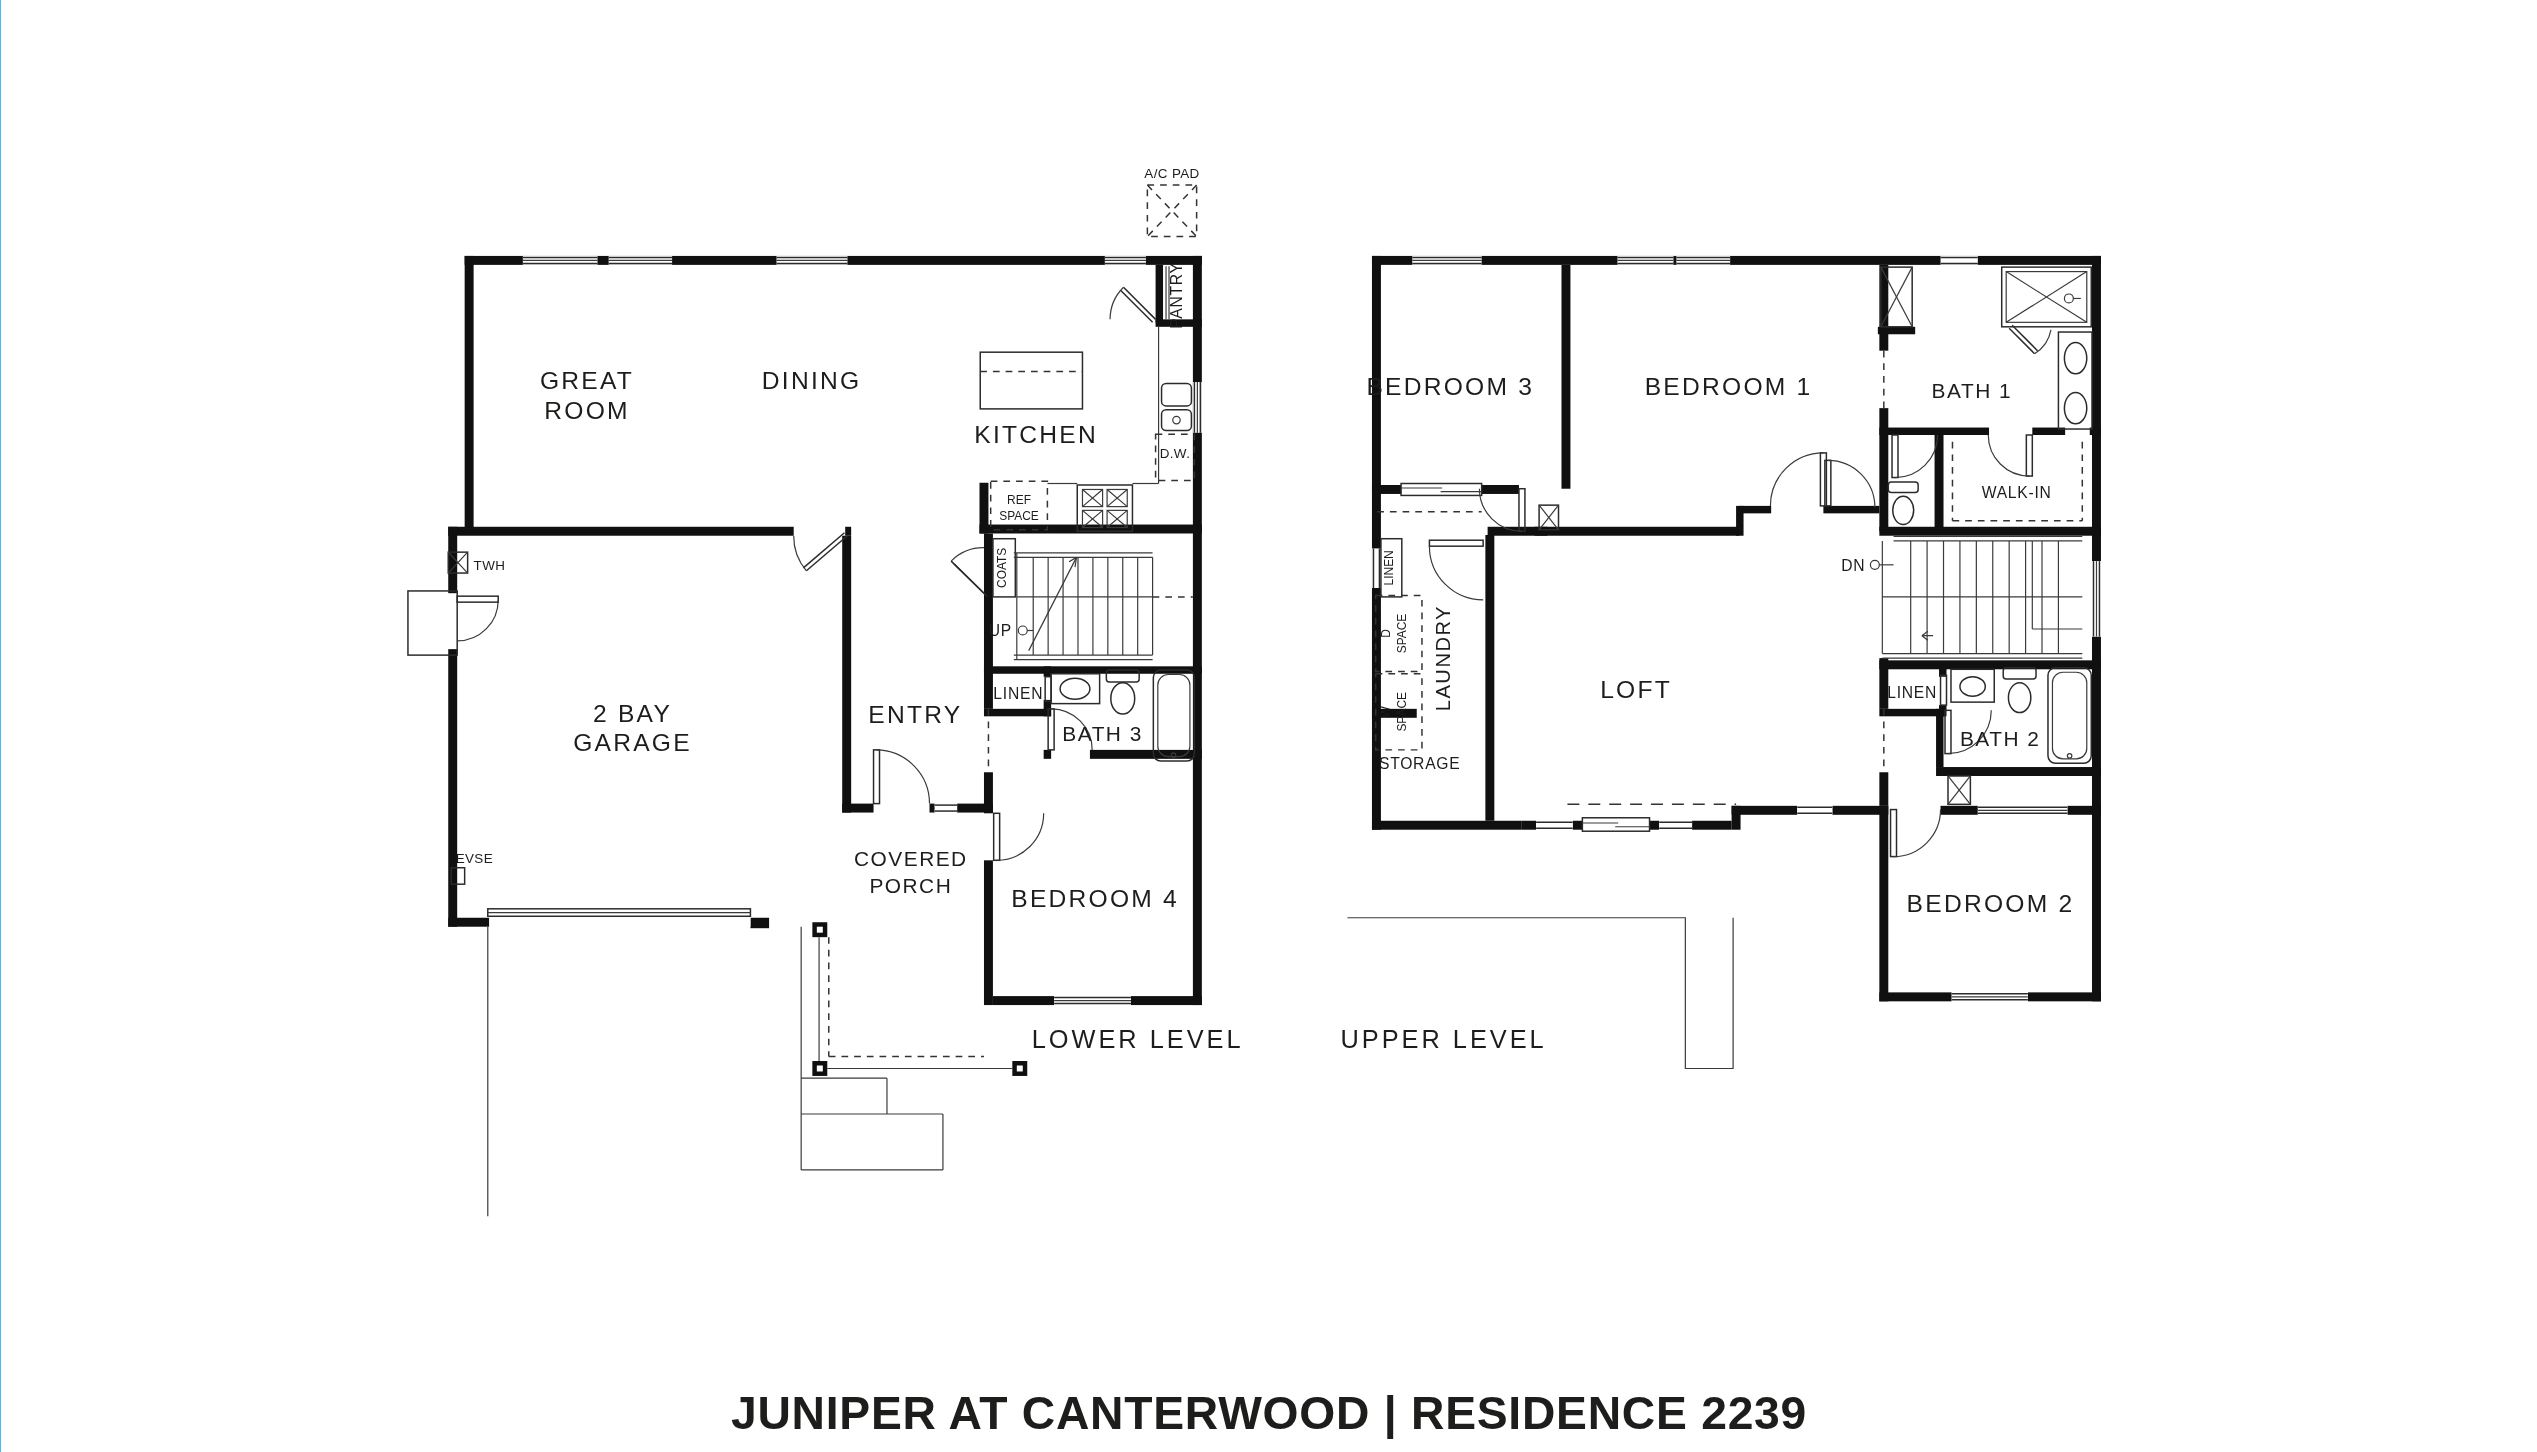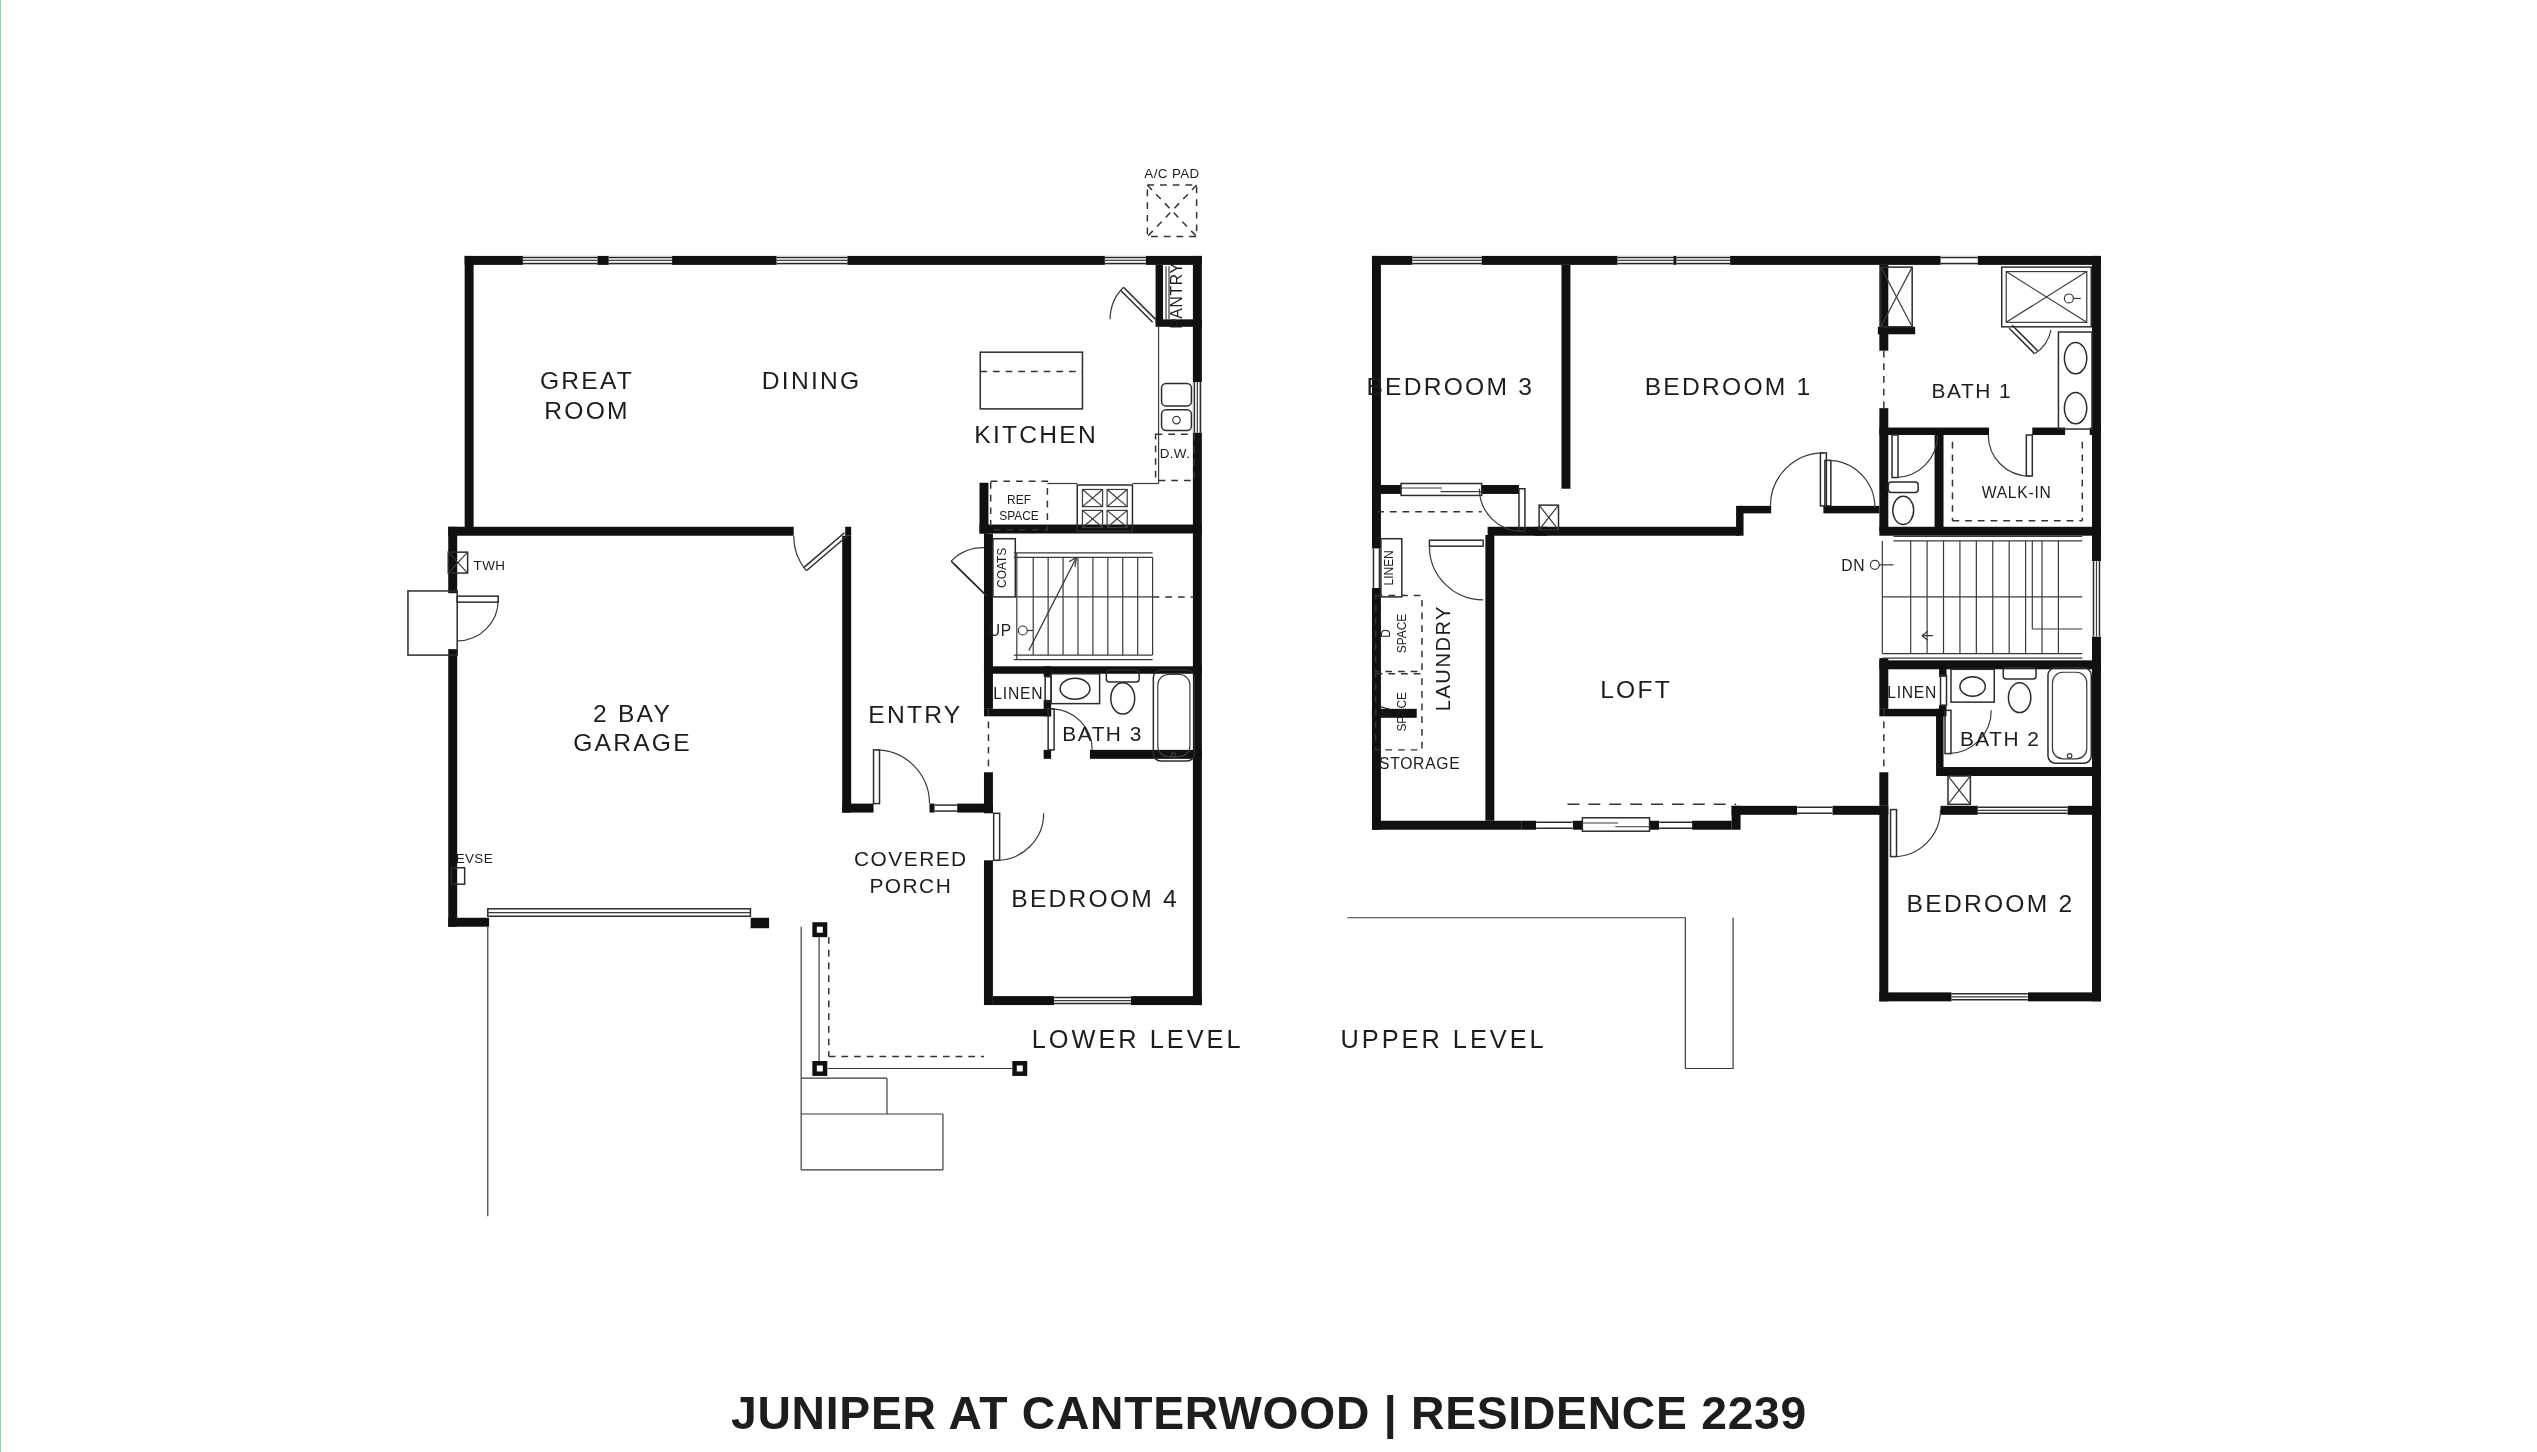--- a/index.html
+++ b/index.html
@@ -1,16 +1,16 @@
 <!DOCTYPE html>
 <html style="font-size:12px"><head>
 <meta charset="utf-8">
 <style>
   html,body{margin:0;padding:0;background:#ffffff;}
-  .page{width:2482px;height:1452px;position:relative;background:#22c55e;overflow:hidden;}
+  .page{width:2482px;height:1452px;position:relative;background:#0369a1;overflow:hidden;}
   svg{display:block;}
   svg text{font-family:"Liberation Sans","DejaVu Sans",sans-serif;fill:#1d1d1b;}
   .room{font-size:33px;letter-spacing:3px;}
   .room-sm{font-size:28px;letter-spacing:2px;}
   .lbl{font-size:21px;letter-spacing:1px;}
   .lbl-sm{font-size:18px;letter-spacing:0.5px;}
   .vlbl{font-size:21px;letter-spacing:1px;}
   .vlbl-sm{font-size:16px;}
   .level{font-size:34px;letter-spacing:4px;}
   .title{font-size:62px;font-weight:bold;letter-spacing:1px;}

